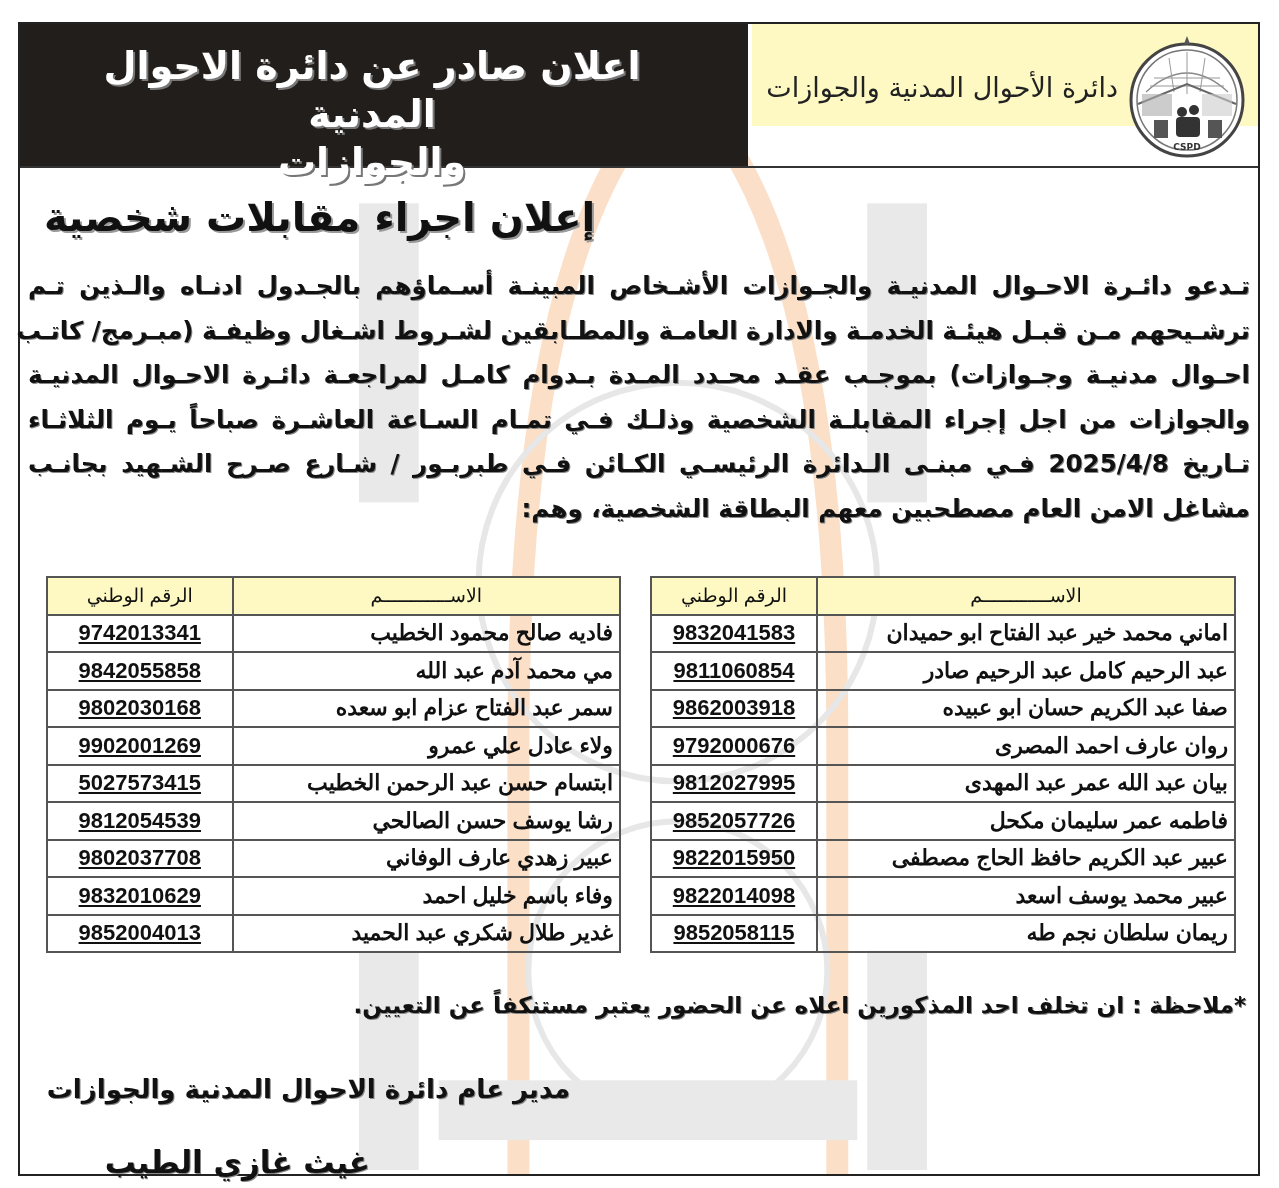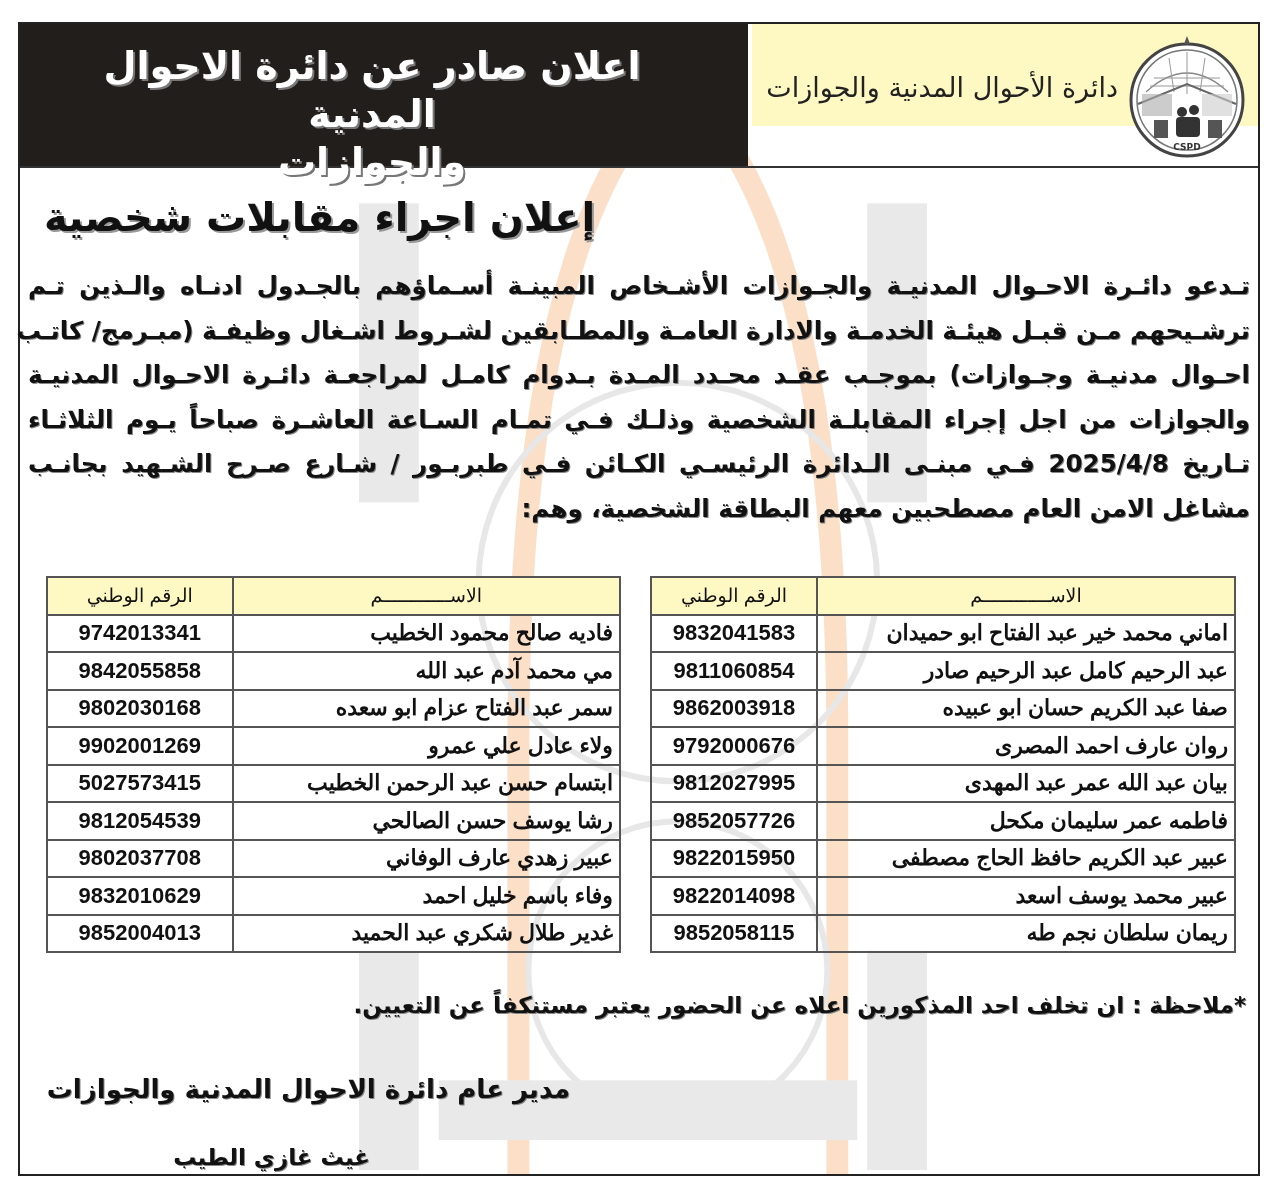--- a/index.html
+++ b/index.html
@@ -22,31 +22,31 @@
   .body-text { position:absolute; left:8px; width:1222px; top:240px; direction:rtl; text-align:justify;
                text-align-last:justify; font-size:24.5px; font-weight:bold; line-height:44.5px; z-index:1;
                text-shadow:1px 1px 0 #888; }
   .body-text .line { display:block; white-space:nowrap; }
   .body-text .last { text-align-last:right; }
   table.names { position:absolute; border-collapse:collapse; direction:rtl; z-index:1;
                 font-family:"Liberation Sans", sans-serif; }
   table.names th, table.names td { border:2px solid #555; height:35.5px; padding:0 6px; }
   table.names th { background:#fef9c3; font-weight:normal; font-size:19px; }
   table.names td.nm { font-size:22px; font-weight:bold; white-space:nowrap;margin-left:23px; }
-  table.names td.id { font-size:22px; font-weight:bold; text-align:center; direction:ltr; }
+  table.names td.id { font-size:22px; font-weight:bold; text-align:center; direction:ltr;text-decoration:underline; }
   #tbl-right { left:630px; top:552px; width:586px; }
   #tbl-left  { left:26px;  top:552px; width:575px; }
   #tbl-right col.c-name { width:418px; } #tbl-right col.c-id { width:166px; }
   #tbl-left col.c-name { width:388px; }  #tbl-left col.c-id { width:186px; }
   .note { position:absolute; right:12px; top:968px; direction:rtl; font-size:23px; font-weight:bold;
           z-index:1; text-shadow:1px 1px 0 #888; white-space:nowrap; }
   .sig-title { position:absolute; left:30px; top:1050px; width:520px; direction:rtl; text-align:right;
                font-size:26px; font-weight:bold; z-index:1; text-shadow:1px 1px 0 #888; white-space:nowrap; }
   .sig-name { position:absolute; left:120px; top:1120px; width:230px; direction:rtl; text-align:right;
-              font-size:23px; font-weight:bold; z-index:1; text-shadow:1px 1px 0 #888; white-space:nowrap; }
+              font-size:31px; font-weight:bold; z-index:1; text-shadow:1px 1px 0 #888; white-space:nowrap; }
 </style>
 </head>
 <body>
 
 <div class="frame">
 
   <svg class="watermark" viewBox="0 0 1242 1154">
     <g opacity="0.35">
       <path d="M500 1154 L500 720 Q500 200 660 60 Q820 200 820 720 L820 1154" fill="none" stroke="#f4a460" stroke-width="22"></path>
       <circle cx="660" cy="560" r="200" fill="none" stroke="#bbb" stroke-width="6"></circle>

